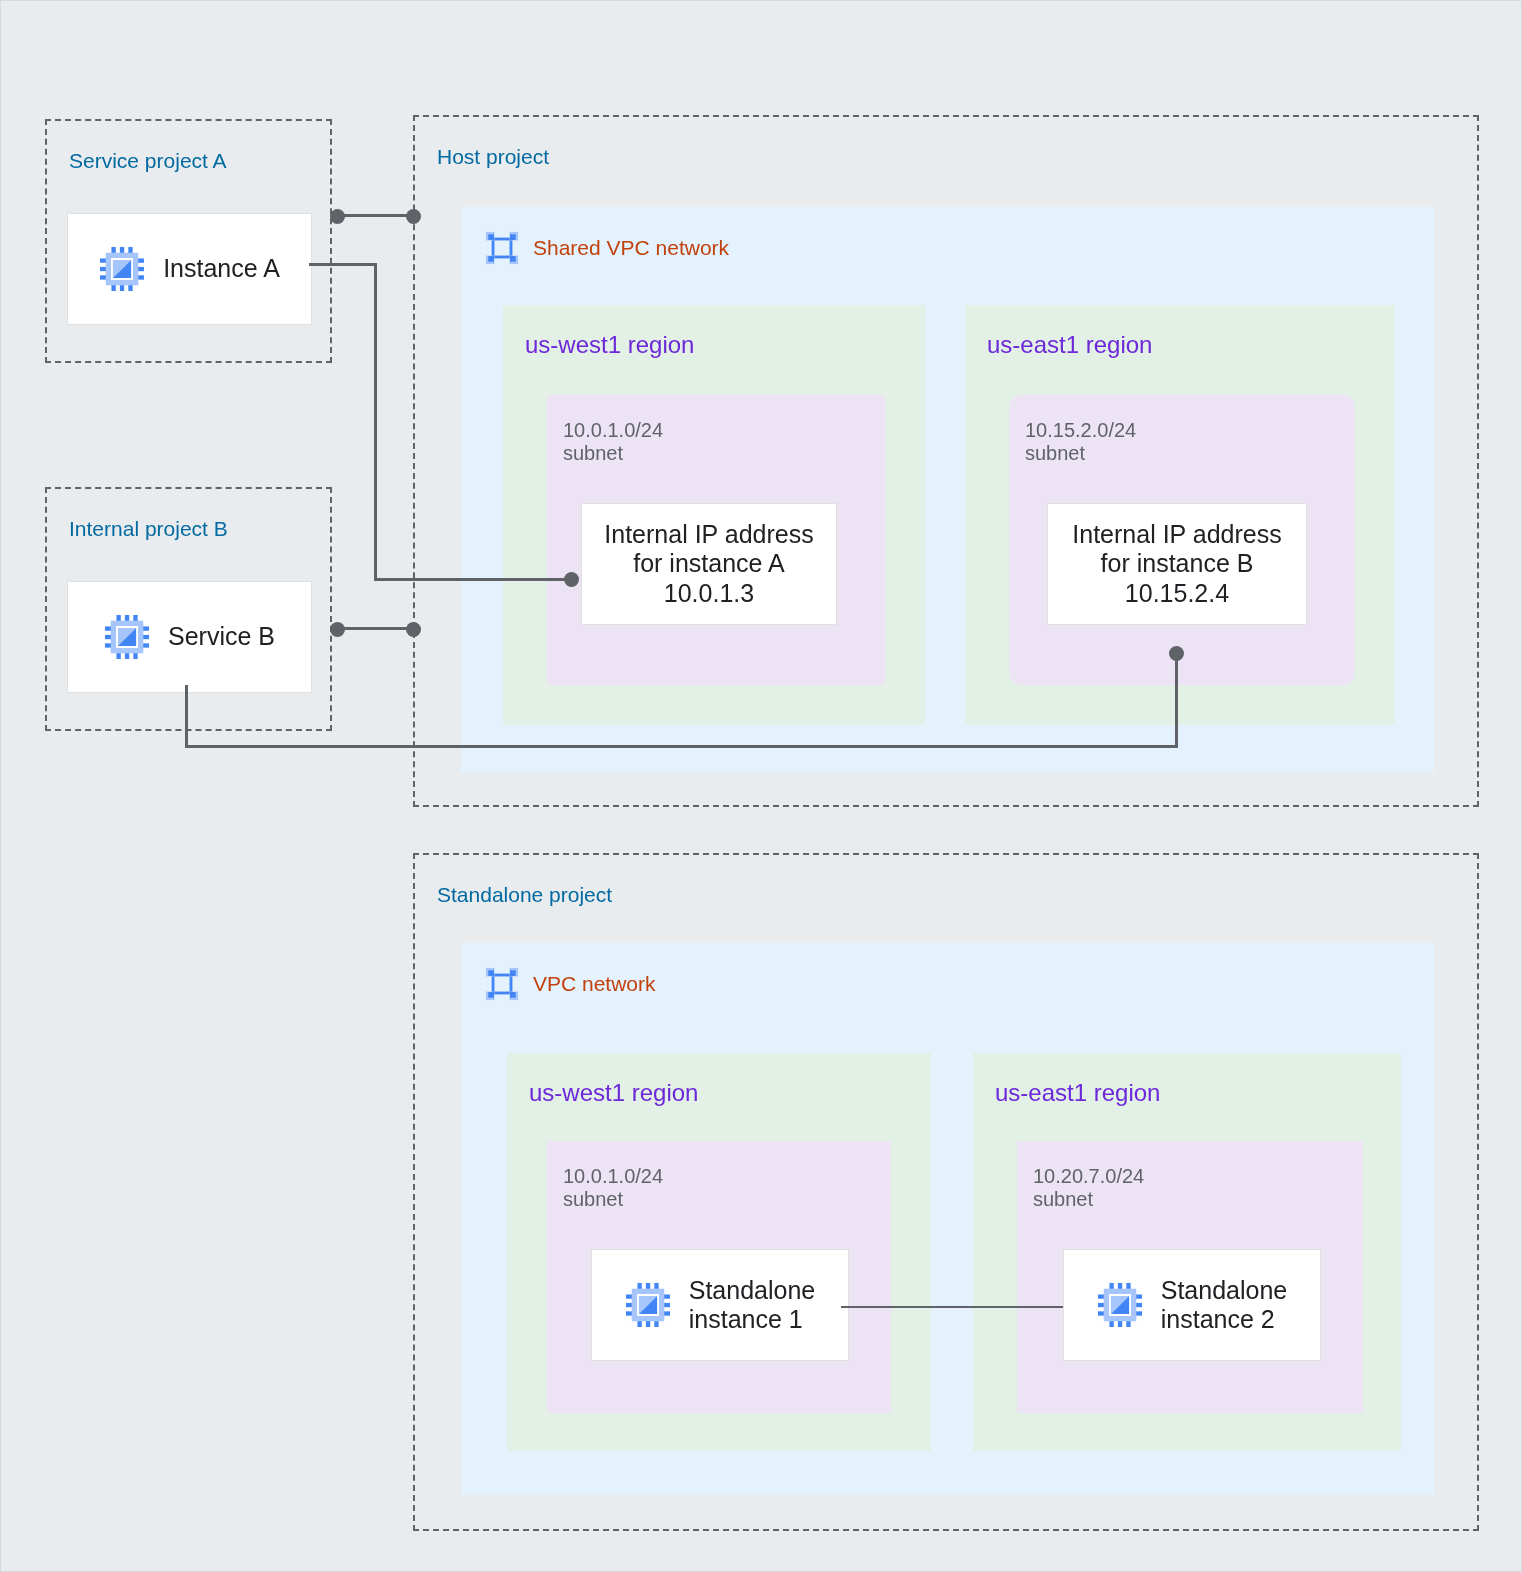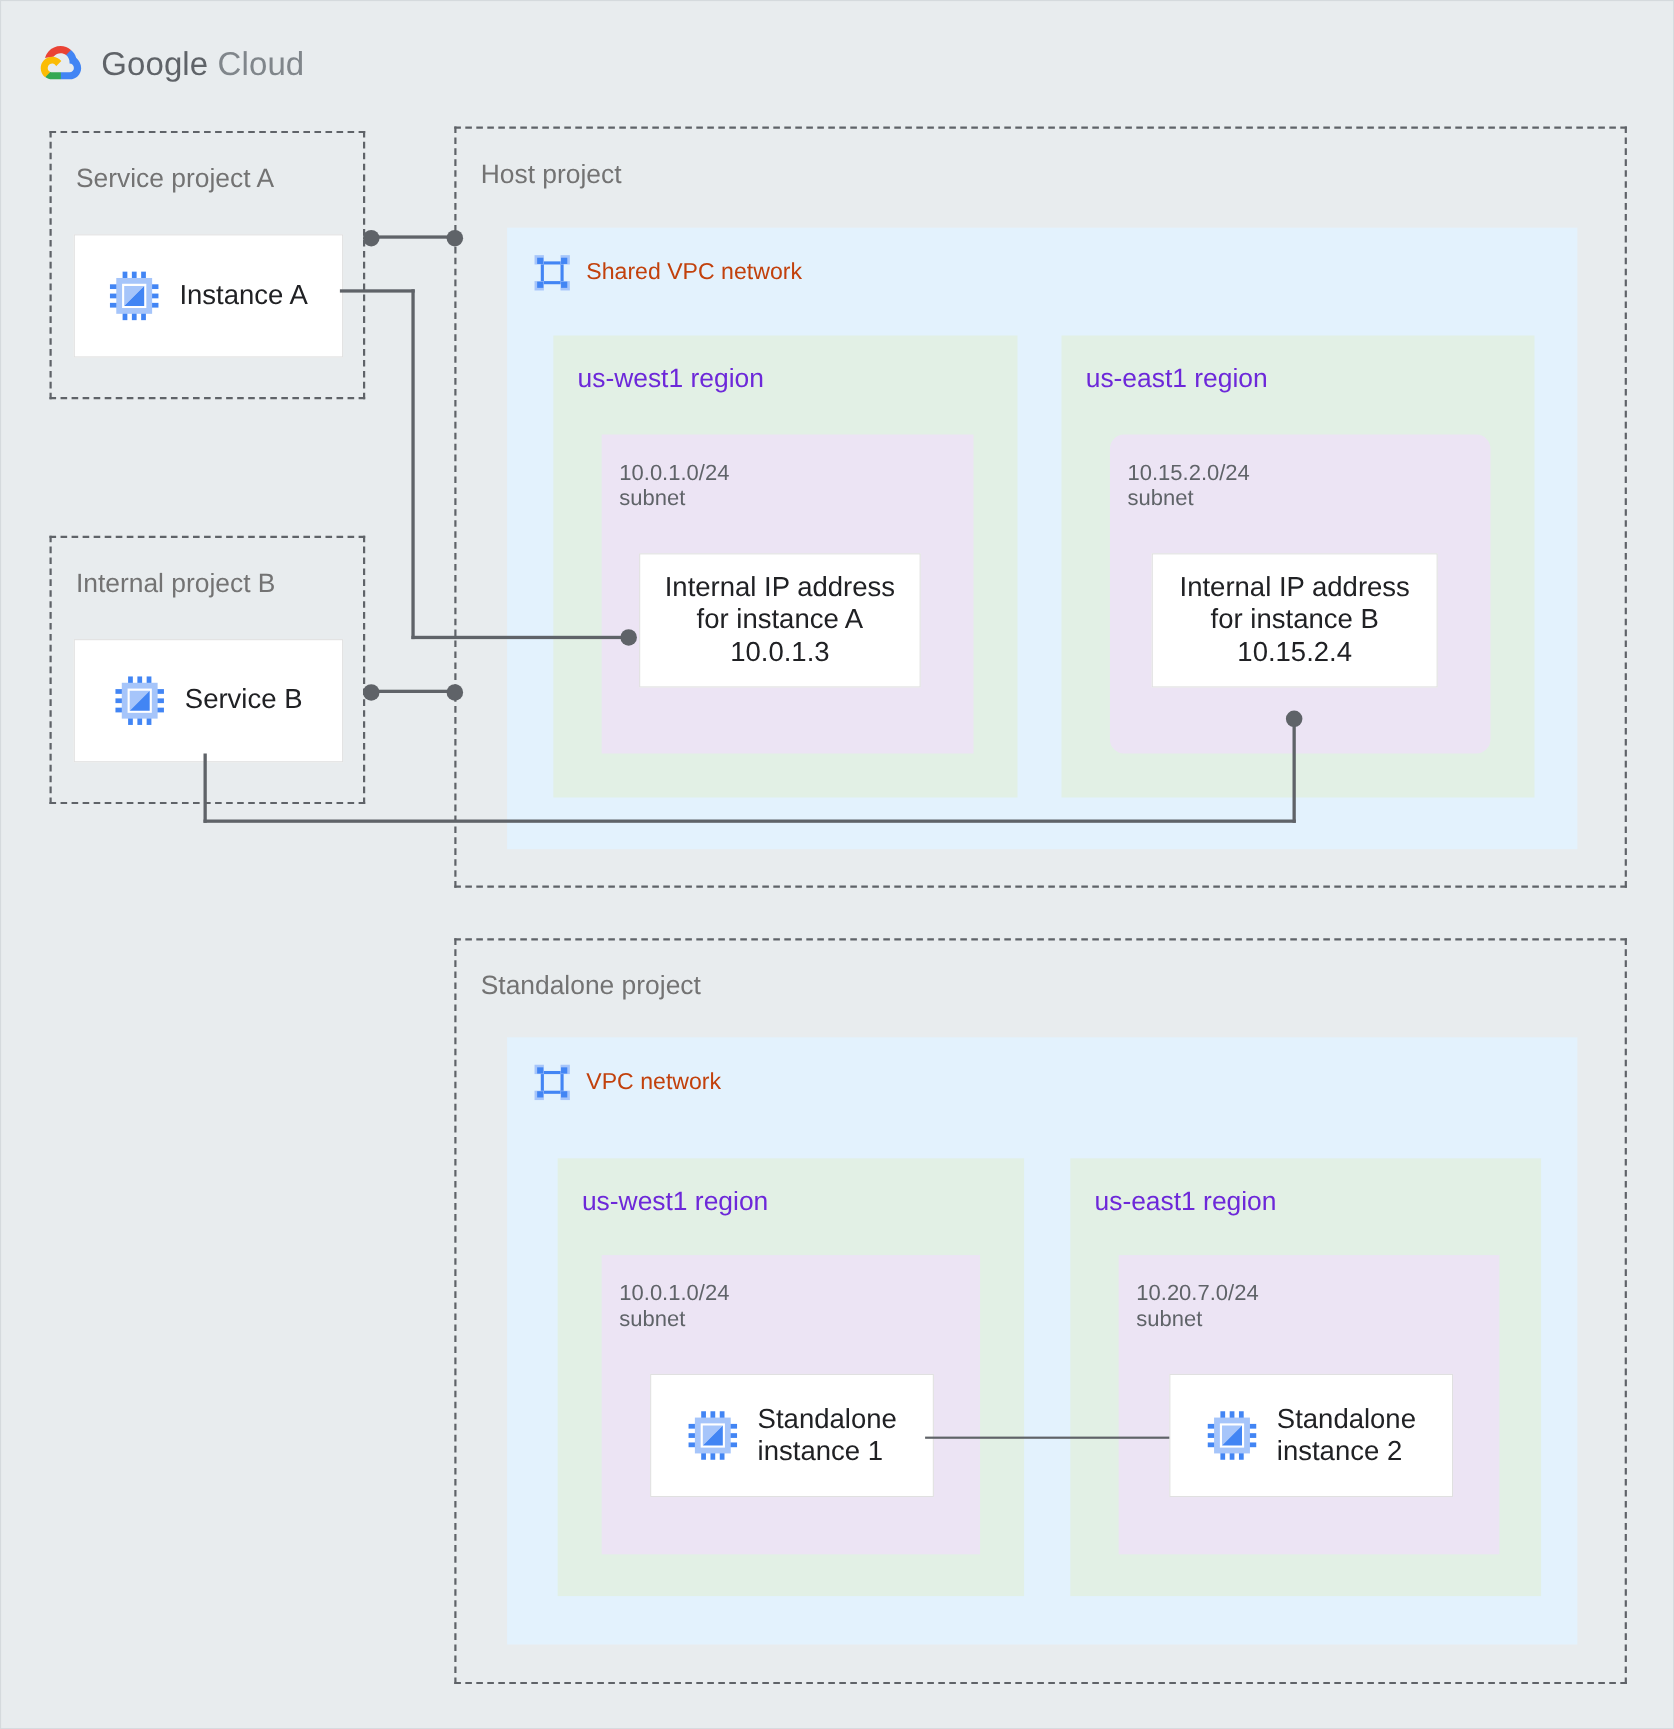--- a/index.html
+++ b/index.html
@@ -43,22 +43,22 @@
   .project {
     position: absolute;
     border: 2px dashed #5f6368;
     background: transparent;
     box-sizing: border-box;
   }
   .project > .ttl {
     position: absolute;
     left: 22px;
     top: 28px;
-    font-size: 24px;
-    color: #737373;
+    font-size: 21px;
+    color: #0369a1;
     white-space: nowrap;
   }
 
   .vpc {
     position: absolute;
     background: #e3f2fd;
     box-sizing: border-box;
   }
   .vpc-head {
     position: absolute;
@@ -137,31 +137,20 @@
     height: 15px;
     border-radius: 50%;
     background: #5f6368;
   }
 </style>
 </head>
 <body>
 
 <div id="canvas">
 
-  <div class="brand">
-    <svg class="brand-logo" viewBox="0 0 48 48">
-      <path d="M29.6 14.2 L33.1 10.7 L33.3 9.2 C26.9 3.4 16.7 4.1 11.0 10.7 C9.4 12.5 8.2 14.8 7.6 17.1 L8.9 16.9 L15.9 15.8 L16.4 15.3 C19.5 11.9 24.8 11.4 28.4 14.3 L29.6 14.2 Z" fill="#ea4335"></path>
-      <path d="M38.4 17.0 C37.6 13.9 35.9 11.2 33.3 9.2 L28.4 14.1 C30.7 16.0 32.0 18.8 31.9 21.8 L31.9 22.7 C34.3 22.7 36.2 24.7 36.2 27.1 C36.2 29.5 34.3 31.4 31.9 31.4 L23.2 31.4 L22.4 32.3 L22.4 37.5 L23.2 38.3 L31.9 38.3 C38.2 38.4 43.3 33.4 43.4 27.2 C43.4 23.4 41.5 19.8 38.4 17.0 Z" fill="#4285f4"></path>
-      <path d="M14.5 38.3 L23.2 38.3 L23.2 31.4 L14.5 31.4 C13.9 31.4 13.3 31.2 12.8 31.0 L11.6 31.4 L8.1 34.9 L7.8 36.0 C9.7 37.5 12.1 38.3 14.5 38.3 Z" fill="#34a853"></path>
-      <path d="M14.5 15.8 C8.2 15.9 3.2 21.0 3.3 27.3 C3.3 30.8 4.9 34.1 7.7 36.2 L12.8 31.1 C10.6 30.1 9.6 27.5 10.6 25.3 C11.6 23.1 14.2 22.1 16.4 23.1 C17.4 23.5 18.2 24.3 18.6 25.3 L23.7 20.2 C21.6 17.3 18.1 15.7 14.5 15.8 Z" fill="#fbbc05"></path>
-    </svg>
-    <div class="brand-text">
-      <span>Google</span><span class="b-light">&nbsp;</span><span class="b-light">Cloud</span>
-    </div>
-  </div>
 
   <div class="project" style="left:44px; top:118px; width:287px; height:244px;">
     <div class="ttl">Service project A</div>
     <div class="node inst with-icon" style="left:20px; top:92px; width:245px; height:112px;">
       <svg class="cpu-icon" viewBox="0 0 48 48">
         <g fill="#4285f4">
           <rect x="13" y="1" width="4.5" height="7"></rect>
             <rect x="21.8" y="1" width="4.5" height="7"></rect>
             <rect x="30.6" y="1" width="4.5" height="7"></rect>
           <rect x="13" y="40" width="4.5" height="7"></rect>

